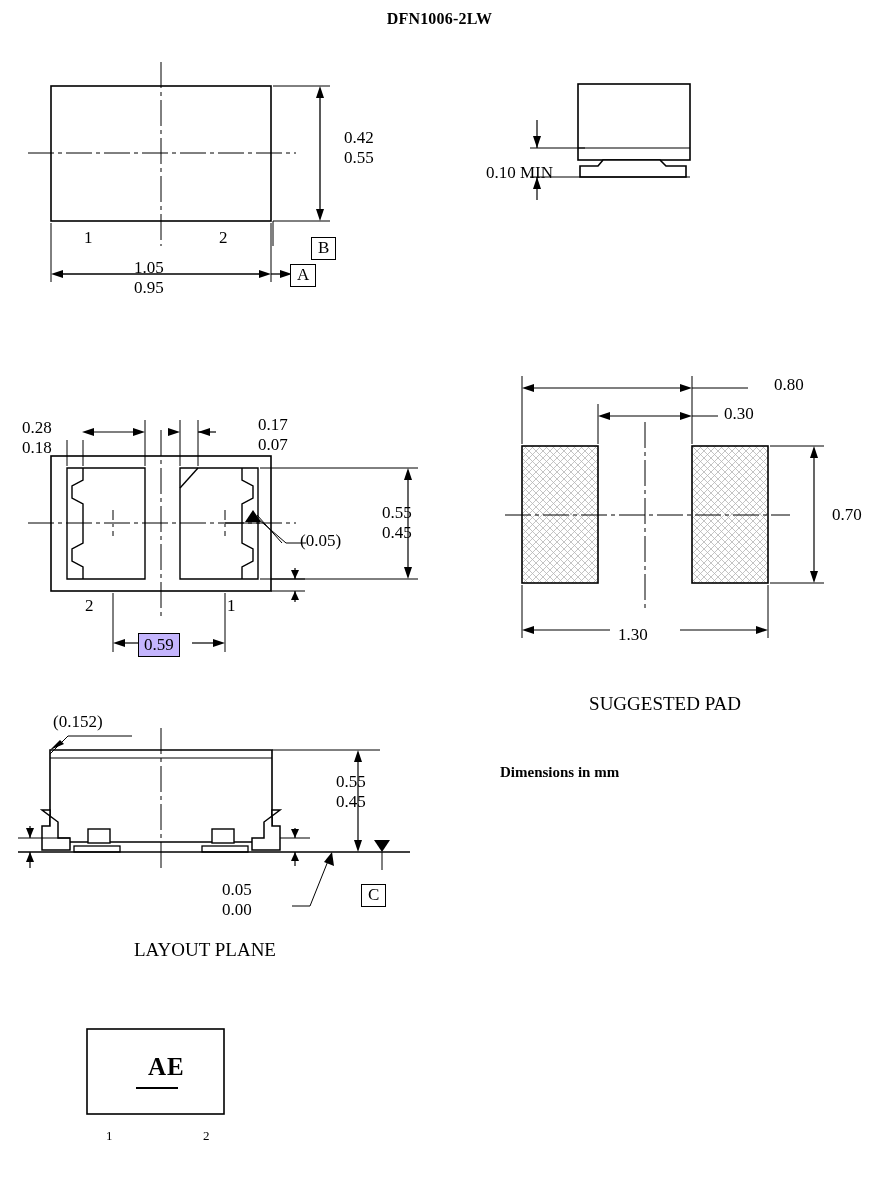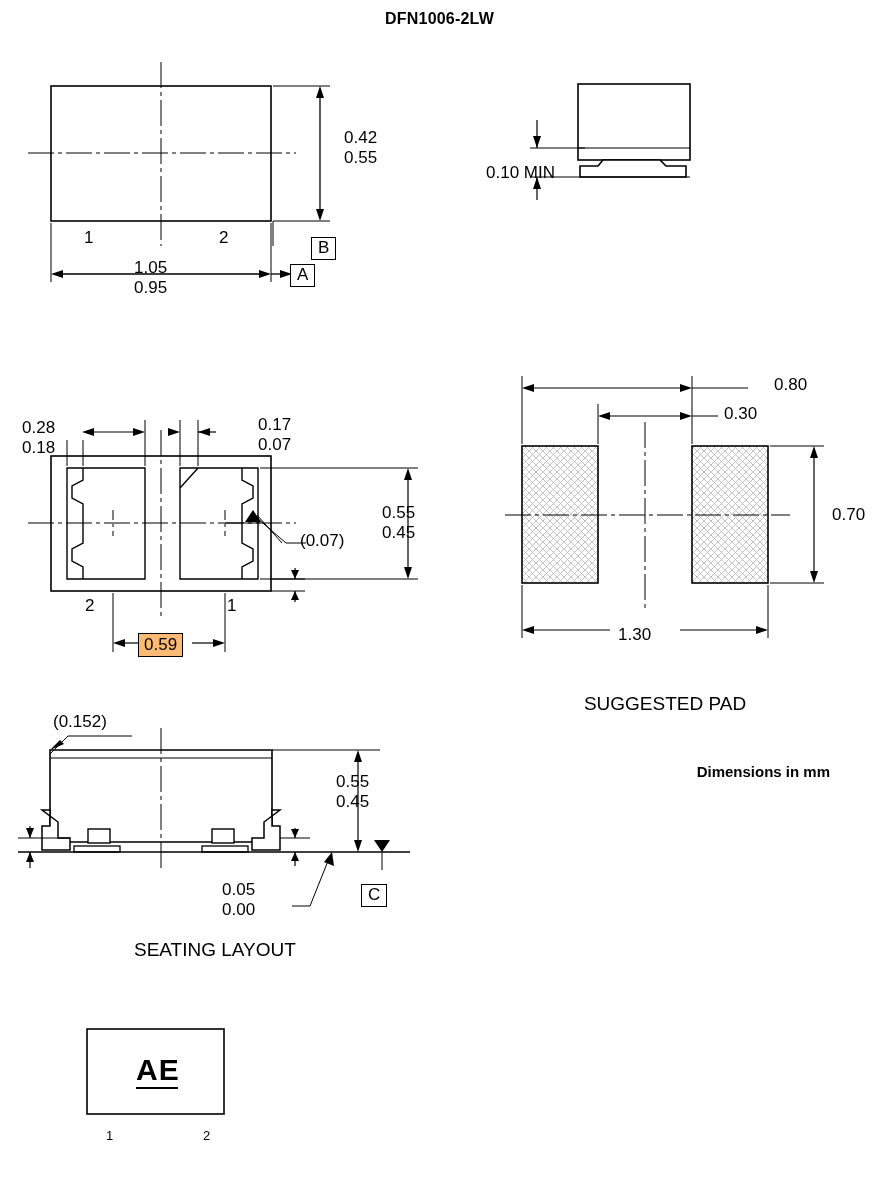--- a/index.html
+++ b/index.html
@@ -13,20 +13,21 @@
     position: relative;
     font-family: "Liberation Sans", sans-serif;
     color: #000000;
     overflow: hidden;
   }
   .page {
     position: absolute;
     left: 0; top: 0;
     width: 711px;
     height: 1200px;
+    font-family: Liberation Serif, serif;
   }
   .abs { position: absolute; }
   .title {
     font-size: 16px;
     font-weight: bold;
     letter-spacing: 0.2px;
   }
   .lbl {
     font-size: 17px;
     line-height: 20px;
@@ -41,21 +42,21 @@
     font-size: 19px;
     line-height: 24px;
     white-space: pre;
   }
   .bold { font-weight: bold; }
   .boxed {
     border: 1.5px solid #000;
     padding: 1px 5px 2px 5px;
     font-size: 17px;
     line-height: 19px;
-    background: #fdba74;
+    background: #c4b5fd;
   }
   .datum {
     border: 1.5px solid #000;
     padding: 0px 6px 1px 6px;
     font-size: 17px;
     line-height: 20px;
     background: #fff;
   }
   svg { display: block; }
   .stack { white-space: pre-line; }
@@ -175,21 +176,21 @@
     <line x1="172" y1="243" x2="201" y2="243" stroke="#000" stroke-width="1.2"></line>
     <polygon points="93,243 105,239 105,247" fill="#000"></polygon>
     <polygon points="205,243 193,239 193,247" fill="#000"></polygon>
   </svg>
   <div class="abs lbl stack" style="left:22px; top:418px;">0.28
 0.18</div>
   <div class="abs lbl stack" style="left:258px; top:415px;">0.17
 0.07</div>
   <div class="abs lbl stack" style="left:382px; top:503px;">0.55
 0.45</div>
-  <div class="abs lbl" style="left:300px; top:531px;">(0.07)</div>
+  <div class="abs lbl" style="left:300px; top:531px;">(0.05)</div>
   <div class="abs lbl" style="left:85px; top:596px;">2</div>
   <div class="abs lbl" style="left:227px; top:596px;">1</div>
   <div class="abs boxed" style="left:138px; top:633px;">0.59</div>
 
   <svg class="abs" style="left:480px; top:360px;" width="390" height="300">
     <defs>
       <pattern id="xhatch" width="7" height="7" patternUnits="userSpaceOnUse">
         <rect width="7" height="7" fill="#ffffff"></rect>
         <path d="M0,0 L7,7 M7,0 L0,7" stroke="#b5b5b5" stroke-width="0.8"></path>
       </pattern>
@@ -225,21 +226,21 @@
     <line x1="46" y1="270" x2="130" y2="270" stroke="#000" stroke-width="1.2"></line>
     <line x1="200" y1="270" x2="284" y2="270" stroke="#000" stroke-width="1.2"></line>
     <polygon points="42,270 54,266 54,274" fill="#000"></polygon>
     <polygon points="288,270 276,266 276,274" fill="#000"></polygon>
   </svg>
   <div class="abs lbl" style="left:774px; top:375px;">0.80</div>
   <div class="abs lbl" style="left:724px; top:404px;">0.30</div>
   <div class="abs lbl" style="left:832px; top:505px;">0.70</div>
   <div class="abs lbl" style="left:618px; top:625px;">1.30</div>
   <div class="abs lbl-big" style="left:500px; top:692px; width:330px; text-align:center;">SUGGESTED PAD</div>
-  <div class="abs lbl bold" style="left:500px; top:762px; width:330px; text-align:right; font-size:15px;">Dimensions in mm</div>
+  <div class="abs lbl bold" style="left:500px; top:762px; width:330px; text-align:left; font-size:15px;">Dimensions in mm</div>
 
   <svg class="abs" style="left:10px; top:710px;" width="420" height="270">
 
     <path d="M 40 40 L 262 40 L 262 132 L 40 132 Z" fill="#ffffff" stroke="#000" stroke-width="1.6"></path>
     <line x1="40" y1="48" x2="262" y2="48" stroke="#000" stroke-width="1.2"></line>
 
     <path d="M 32 100 L 40 100 L 40 116 L 32 116 L 32 140 L 60 140 L 60 128 L 48 128 L 48 112 Z" fill="#ffffff" stroke="#000" stroke-width="1.5"></path>
 
     <path d="M 270 100 L 262 100 L 262 116 L 270 116 L 270 140 L 242 140 L 242 128 L 254 128 L 254 112 Z" fill="#ffffff" stroke="#000" stroke-width="1.5"></path>
 
@@ -280,23 +281,23 @@
     <line x1="320" y1="146" x2="300" y2="196" stroke="#000" stroke-width="1"></line>
     <polygon points="322,142 314,152 324,156" fill="#000"></polygon>
     <line x1="300" y1="196" x2="282" y2="196" stroke="#000" stroke-width="1"></line>
   </svg>
   <div class="abs lbl" style="left:53px; top:712px;">(0.152)</div>
   <div class="abs lbl stack" style="left:336px; top:772px;">0.55
 0.45</div>
   <div class="abs lbl stack" style="left:222px; top:880px;">0.05
 0.00</div>
   <div class="abs datum" style="left:361px; top:884px;">C</div>
-  <div class="abs lbl-big" style="left:134px; top:938px;">SEATING LAYOUT</div>
+  <div class="abs lbl-big" style="left:134px; top:938px;">LAYOUT PLANE</div>
 
   <svg class="abs" style="left:60px; top:1020px;" width="260" height="130">
     <rect x="27" y="9" width="137" height="85" fill="#ffffff" stroke="#000" stroke-width="1.6"></rect>
     <line x1="76" y1="68" x2="118" y2="68" stroke="#000" stroke-width="2"></line>
   </svg>
-  <div class="abs" style="left:136px; top:1053px; font-size:30px; font-weight:bold; letter-spacing:1px;">AE</div>
+  <div class="abs" style="left:148px; top:1053px; font-size:25px; font-weight:bold; letter-spacing:1px;">AE</div>
   <div class="abs lbl-sm" style="left:106px; top:1128px;">1</div>
   <div class="abs lbl-sm" style="left:203px; top:1128px;">2</div>
 
 </div>
 
 </body></html>

